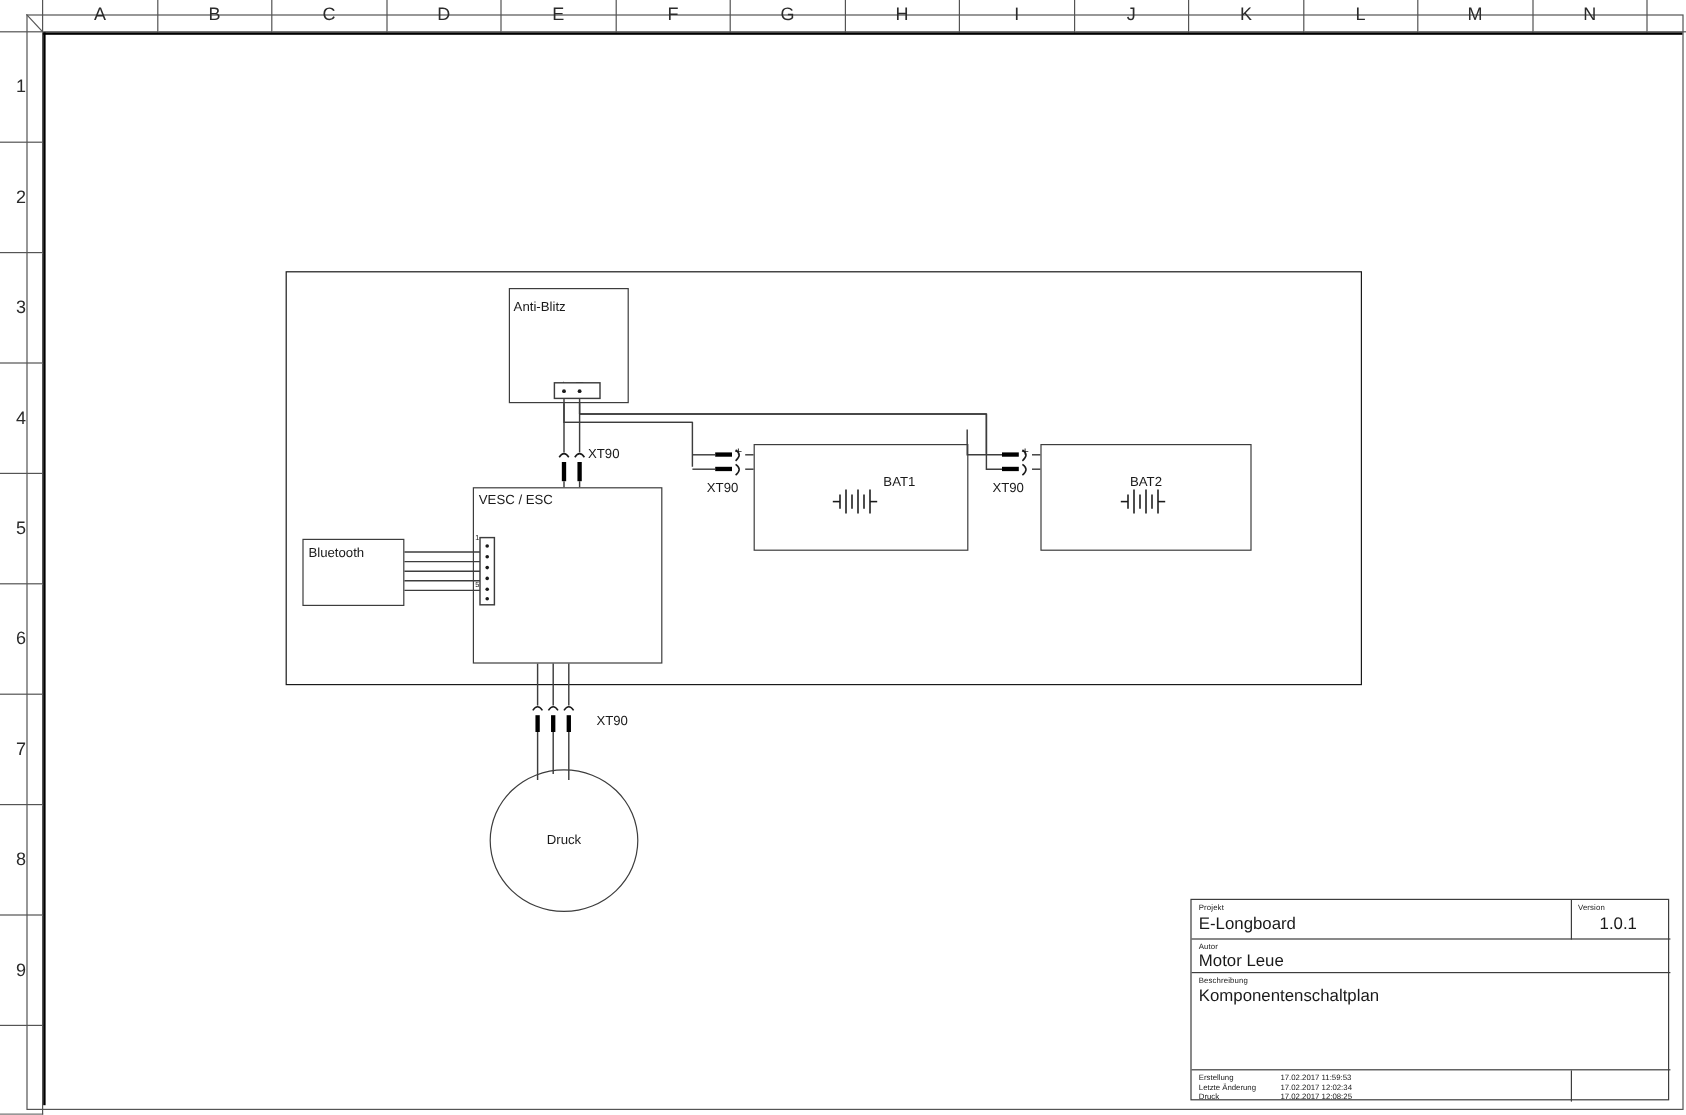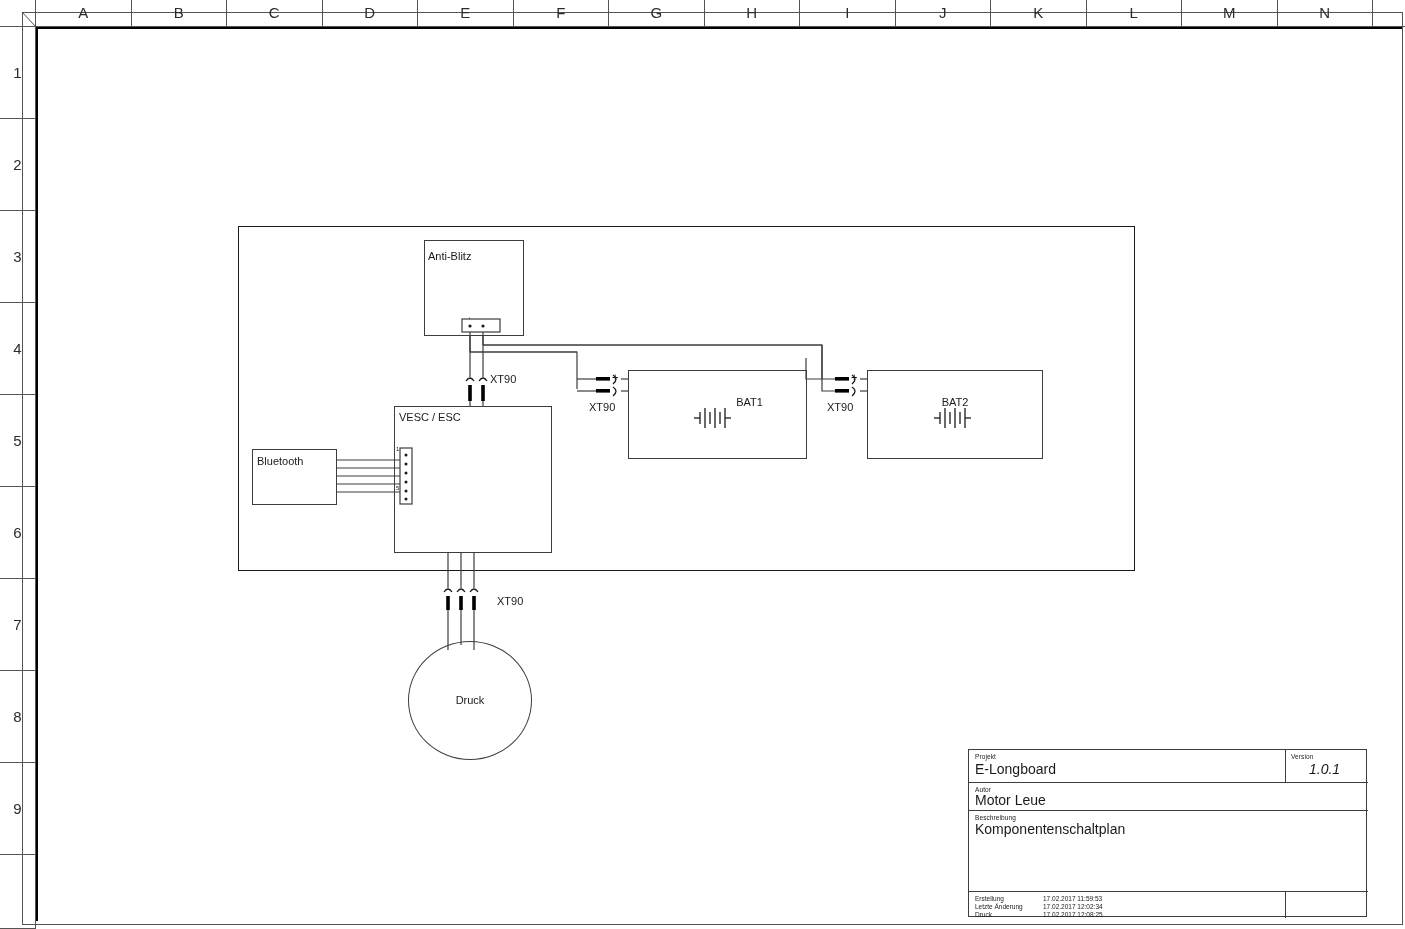--- a/index.html
+++ b/index.html
@@ -144,21 +144,21 @@
   .conn-label {
     position: absolute;
     font-size: 11px;
     color: #1a1a1a;
     white-space: nowrap;
   }
 
   
   #title-block {
     position: absolute;
-    left: 968px;
+    left: 992px;
     top: 749px;
     width: 399px;
     height: 168px;
     box-sizing: border-box;
     border: 1px solid #3d3d3d;
     background: #fff;
     font-size: 6.5px;
   }
   .tb-row {
     position: absolute;
@@ -392,21 +392,21 @@
   </svg>
 </div>
 
 <div id="title-block">
 
   <div class="tb-row" style="top:0; height:33px;"></div>
   <div class="tb-vdiv" style="left:316px; top:0; height:33px;"></div>
   <div class="tb-cap" style="left:6px; top:3px;">Projekt</div>
   <div class="tb-val" style="left:6px; top:11px;">E-Longboard</div>
   <div class="tb-cap" style="left:322px; top:3px;">Version</div>
-  <div class="tb-val" style="left:340px; top:11px;font-style:italic;">1.0.1</div>
+  <div class="tb-val" style="left:340px; top:11px;">1.0.1</div>
 
   <div class="tb-row" style="top:33px; height:28px;"></div>
   <div class="tb-cap" style="left:6px; top:36px;">Autor</div>
   <div class="tb-val" style="left:6px; top:42px;">Motor Leue</div>
 
   <div class="tb-row" style="top:61px; height:81px;"></div>
   <div class="tb-cap" style="left:6px; top:64px;">Beschreibung</div>
   <div class="tb-val" style="left:6px; top:71px;">Komponentenschaltplan</div>
 
   <div class="tb-vdiv" style="left:316px; top:142px; height:26px;"></div>

